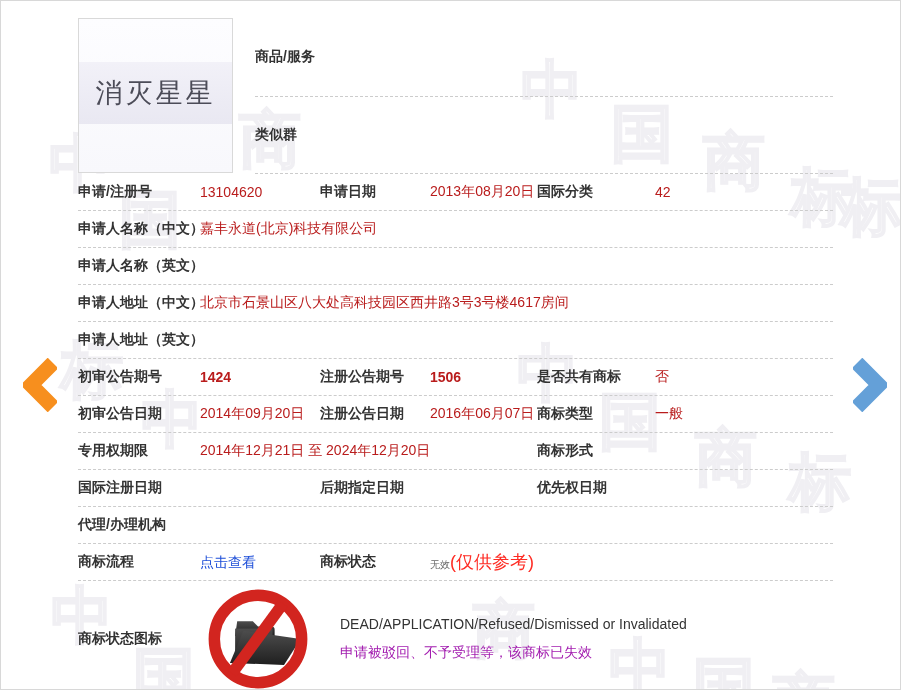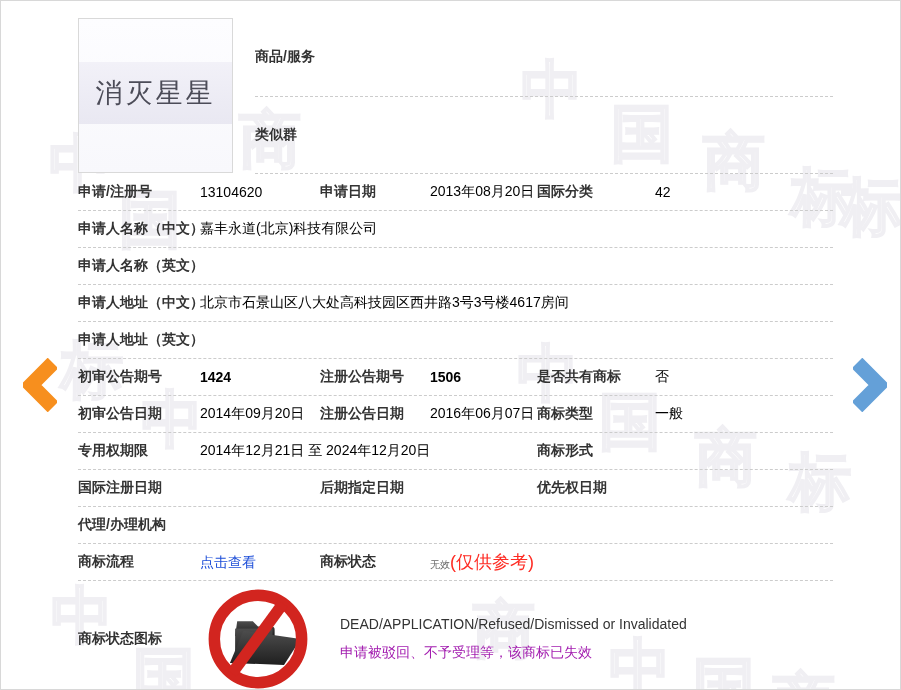--- a/index.html
+++ b/index.html
@@ -19,21 +19,21 @@
   .tm-band{height:62px;margin-top:-6px;background:linear-gradient(180deg,#f2f1f8 0%,#e9e8f2 100%);
            display:flex;align-items:center;justify-content:center;}
   .tm-band span{font-family:"Liberation Serif",serif;font-size:27px;color:#4c4c58;letter-spacing:3px;white-space:nowrap;}
   .header-right{flex:1;margin-left:22px;border-bottom:1px dashed #ccc;}
   .hr-top{height:78px;display:flex;align-items:center;border-bottom:1px dashed #ccc;}
   .hr-bottom{height:76px;display:flex;align-items:center;}
   
   .row{height:36px;display:flex;align-items:center;border-bottom:1px dashed #ccc;}
   .row-tall{height:116px;display:flex;align-items:center;border-bottom:1px dashed #ccc;}
   .lbl{font-weight:bold;font-size:14px;color:#333;white-space:nowrap;}
-  .val{font-size:14px;color:#000000;white-space:nowrap;}
+  .val{font-size:14px;color:#b91c1c;white-space:nowrap;}
   .c-l1{width:122px;flex:none;}
   .c-v1{width:120px;flex:none;}
   .c-l2{width:110px;flex:none;}
   .c-v2{width:107px;flex:none;}
   .c-l3{width:118px;flex:none;}
   .c-v3{flex:1;}
   .c-v12{width:337px;flex:none;}
   .c-wide{flex:1;}
   .bold{font-weight:bold;}
   a.proc-link{color:#1d4ed8;text-decoration:none;cursor:pointer;font-size:14px;}

